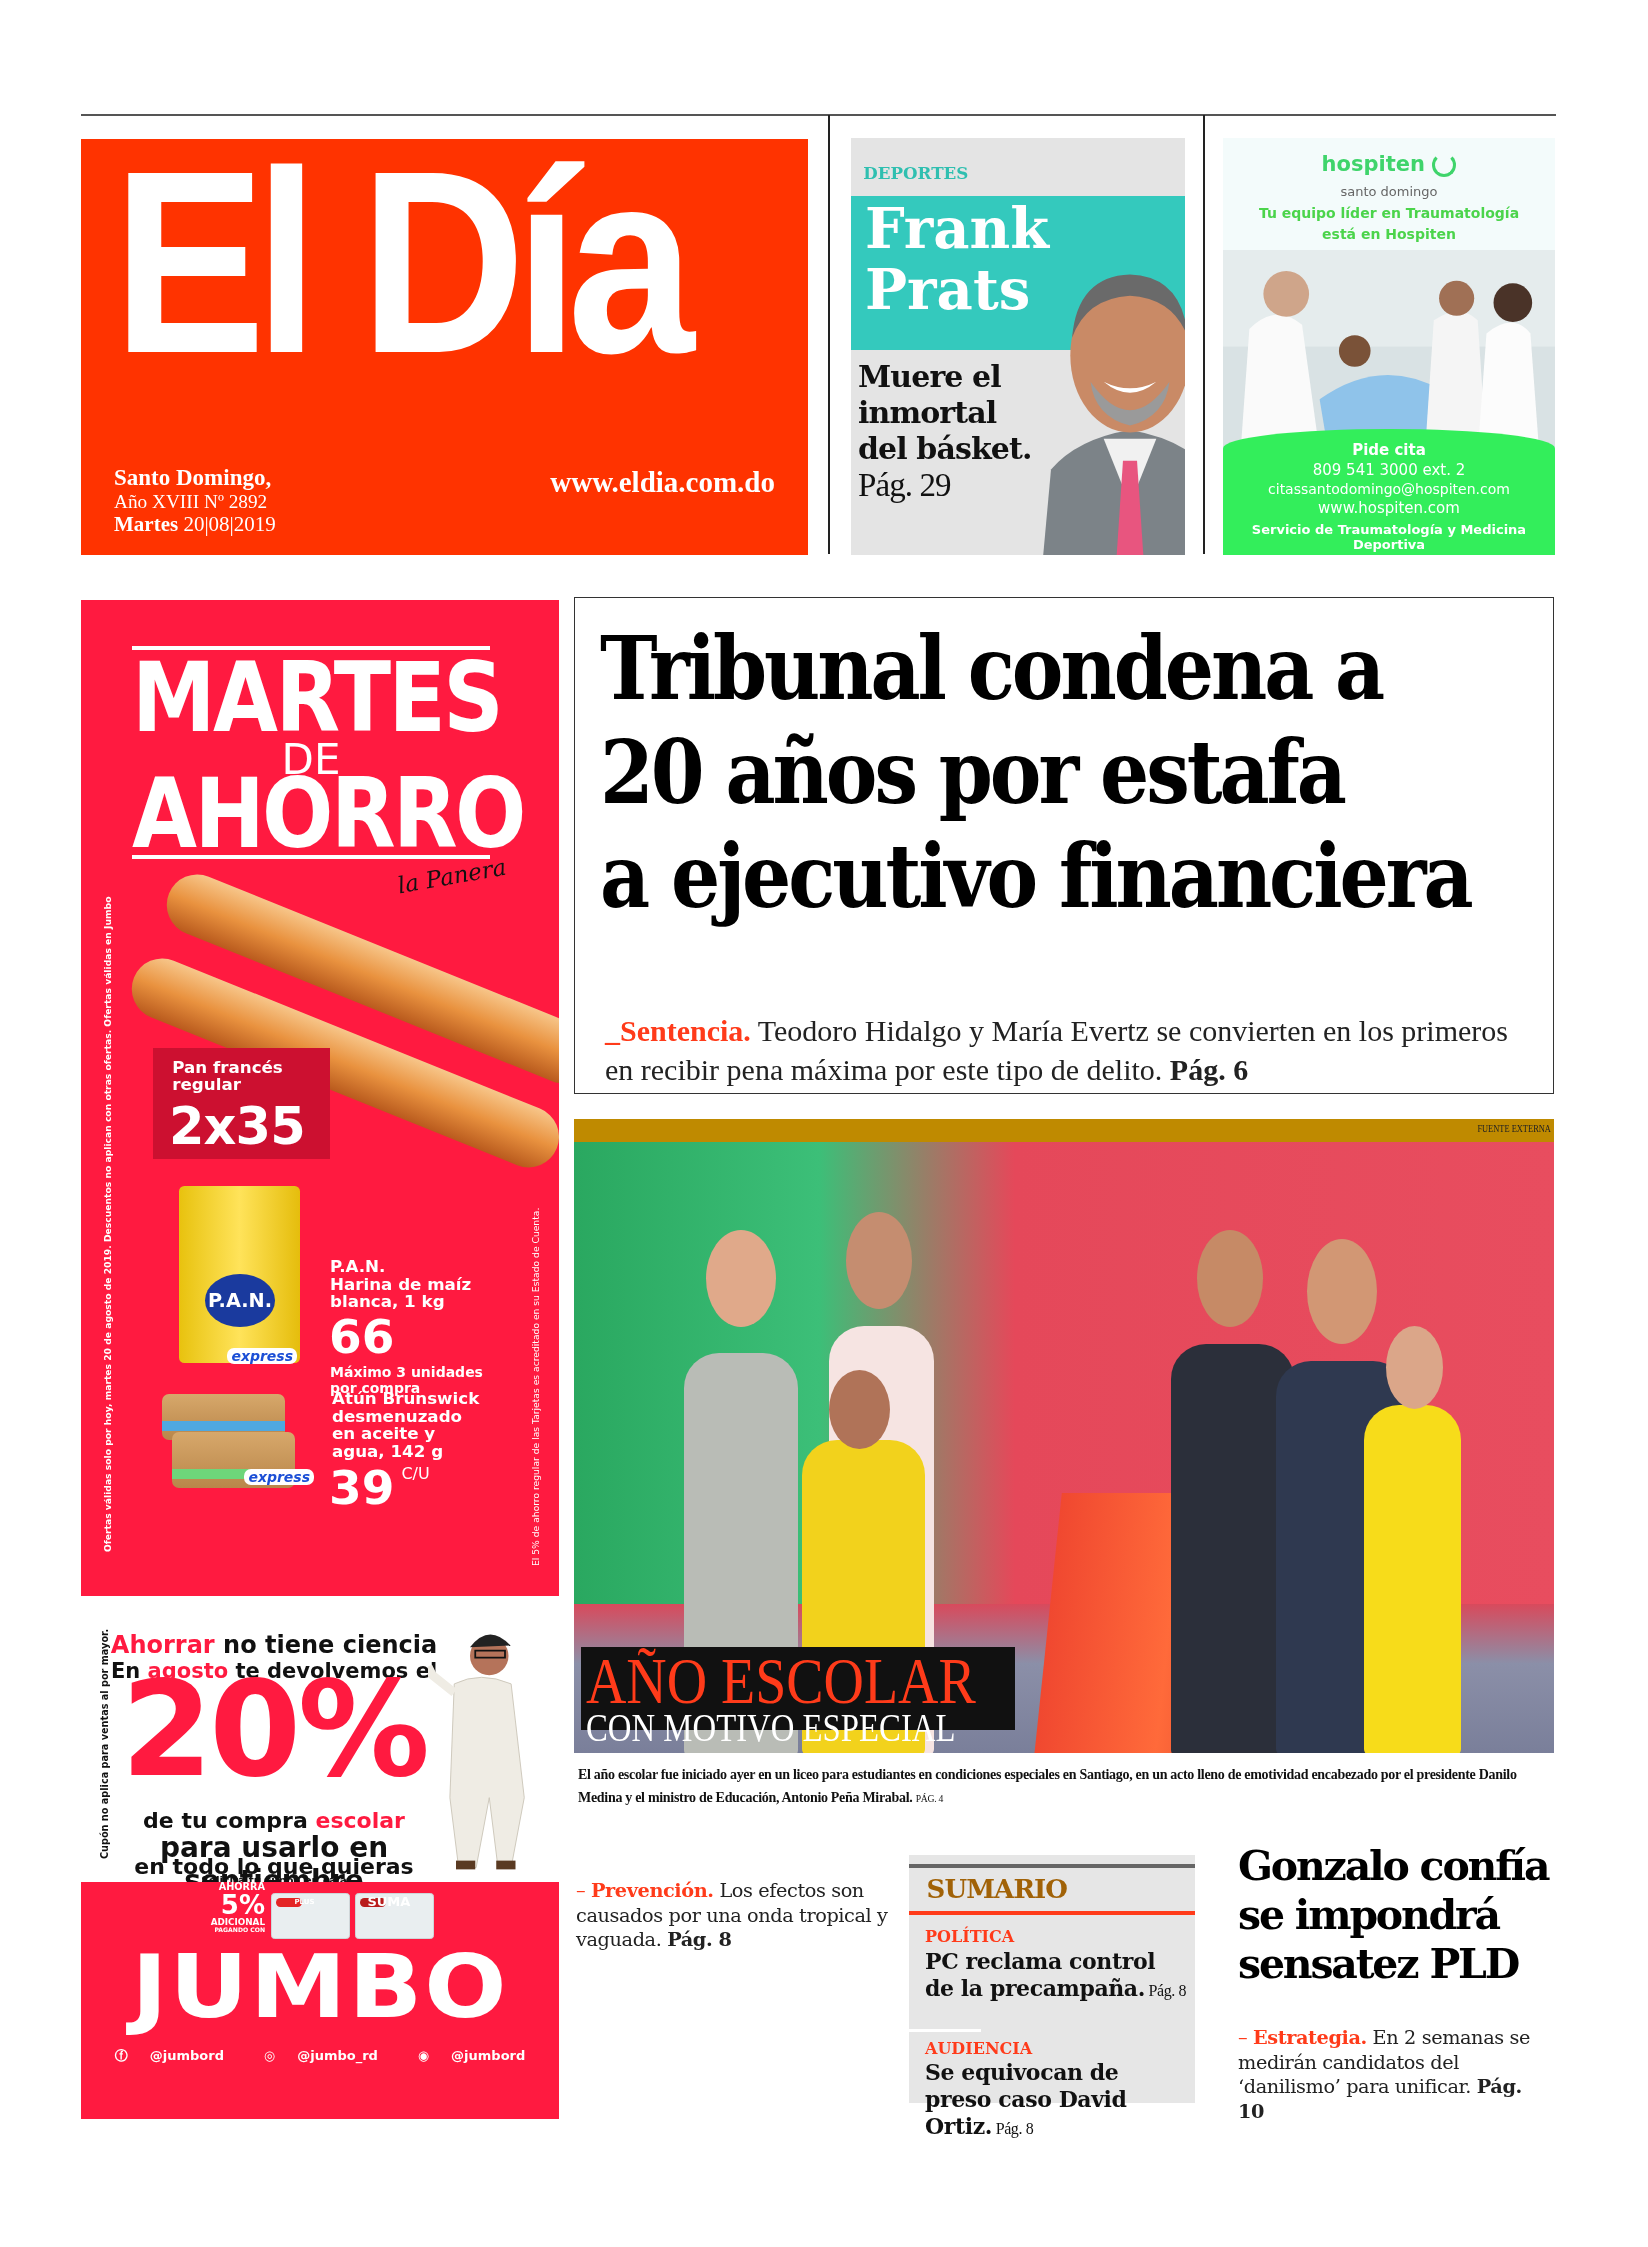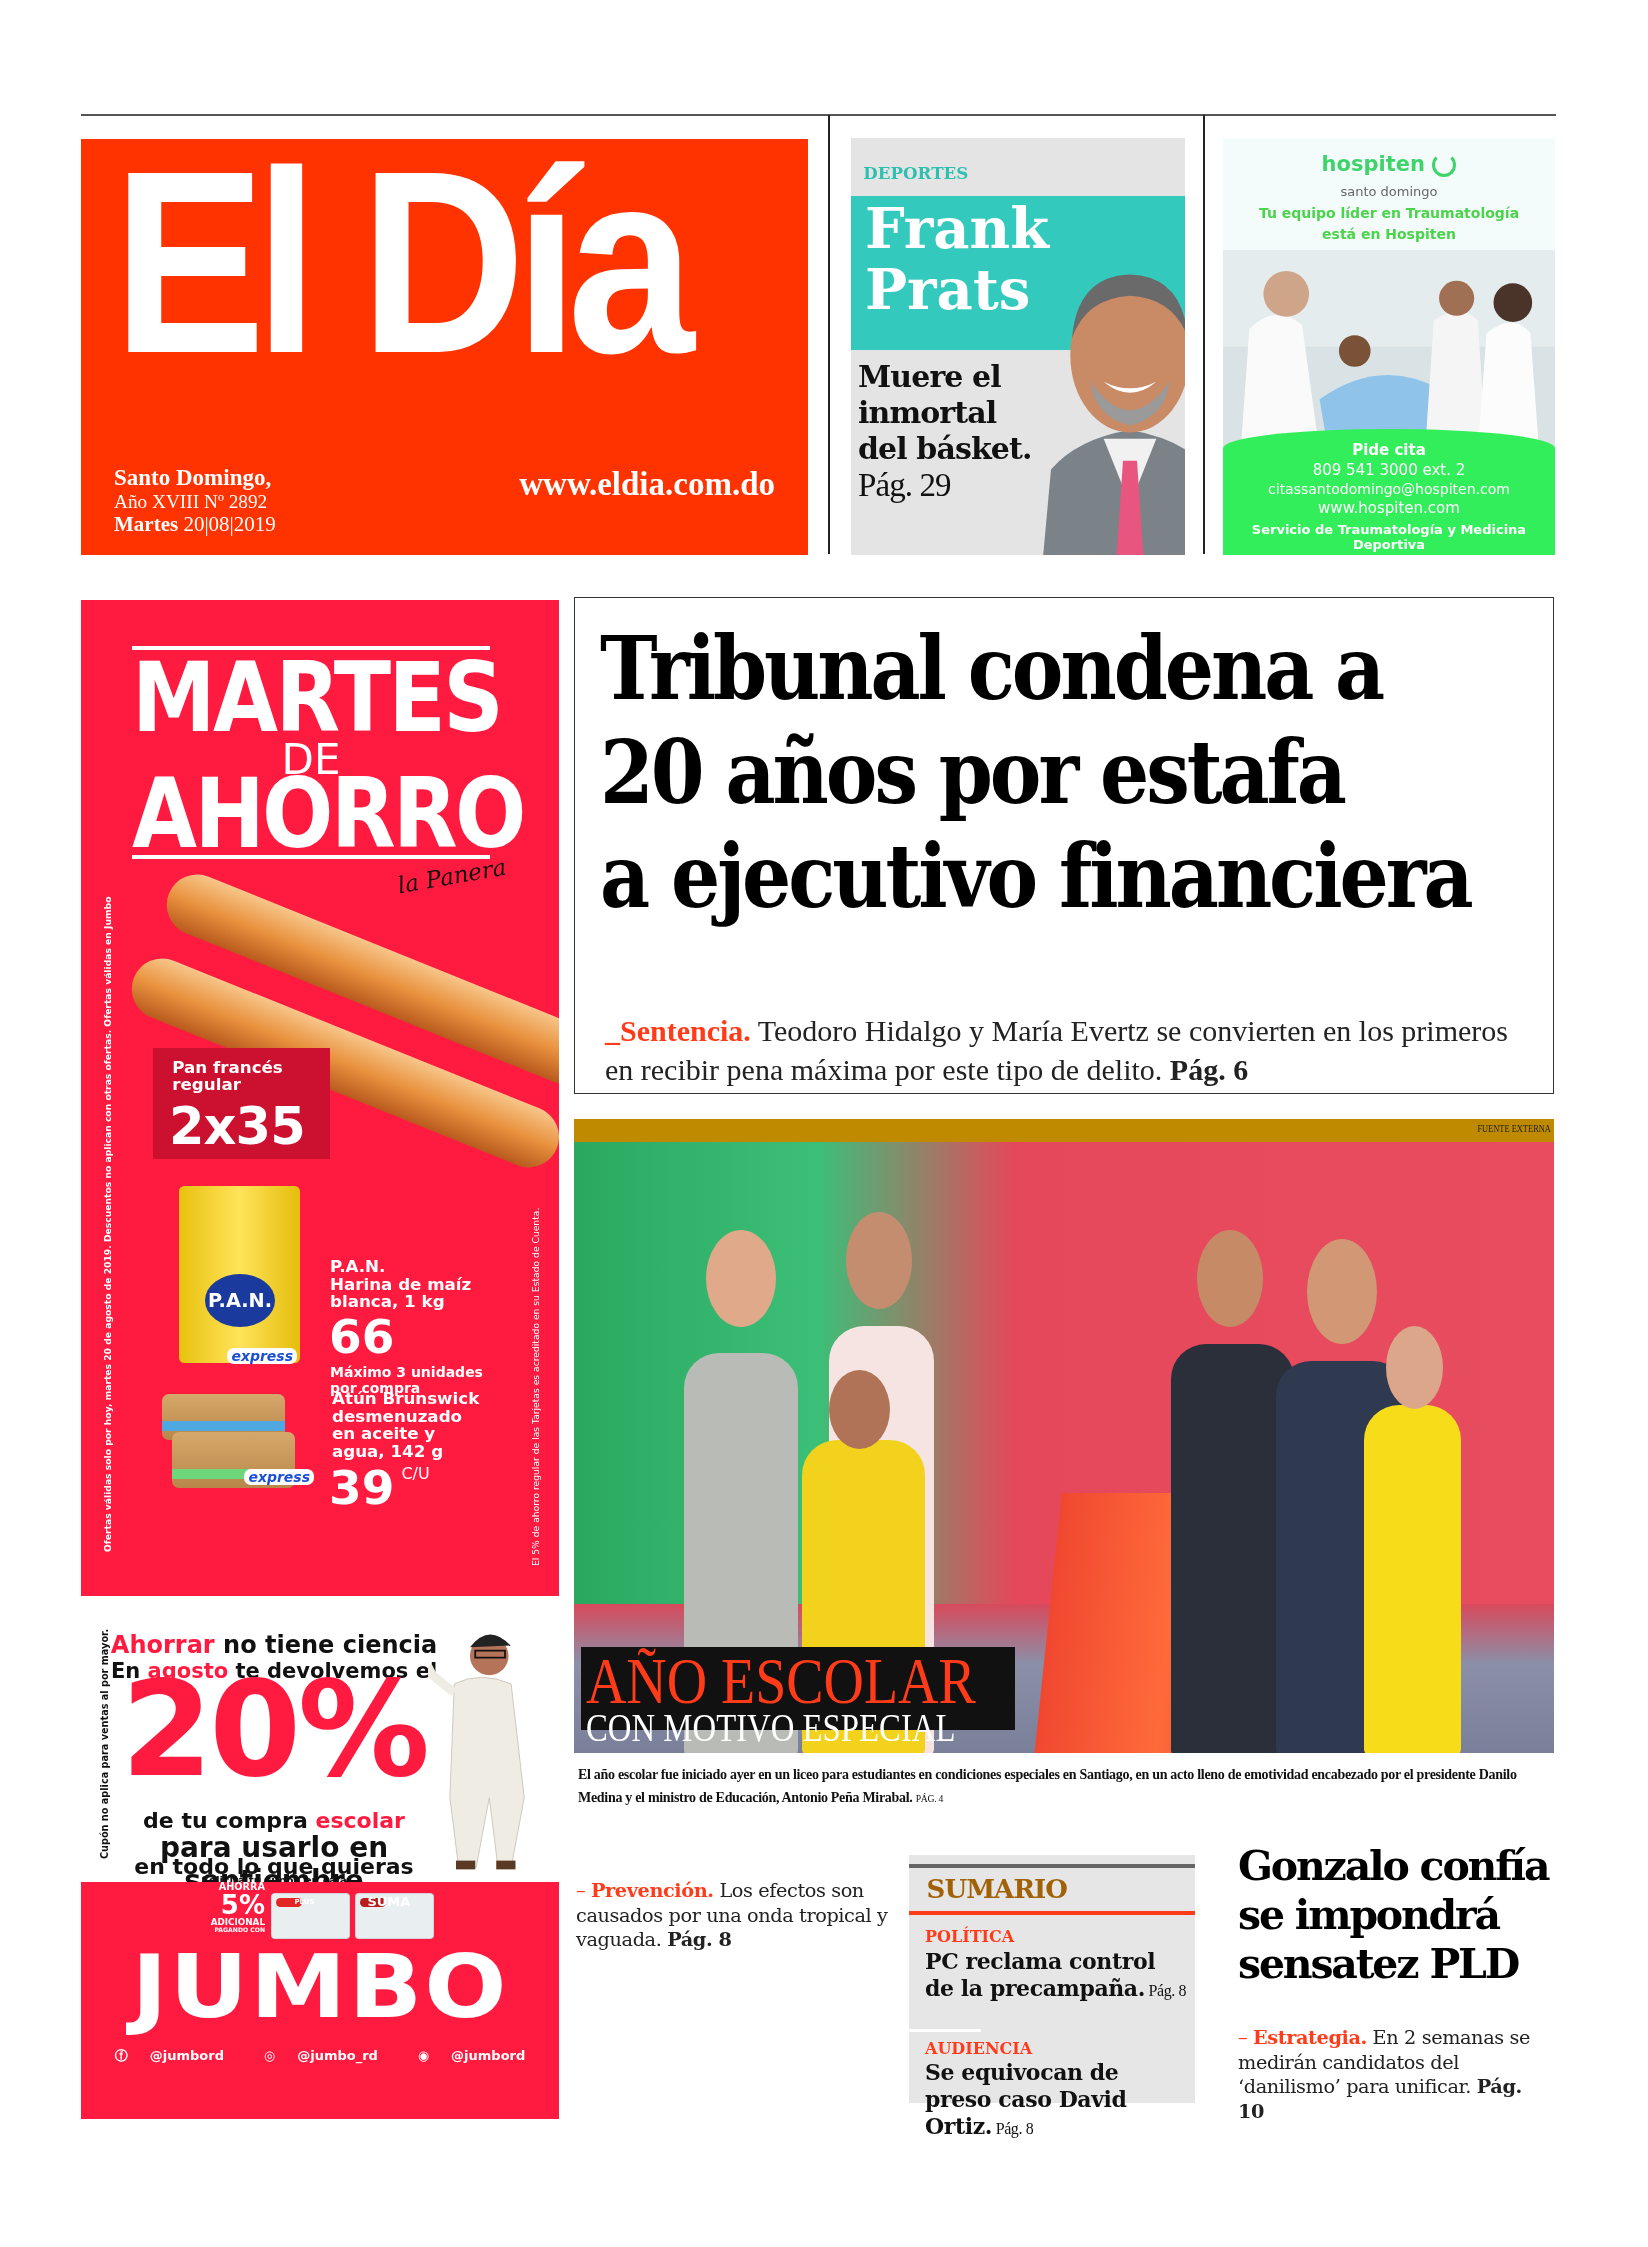--- a/index.html
+++ b/index.html
@@ -16,21 +16,21 @@
   .masthead { left: 81px; top: 139px; width: 727px; height: 416px; background: #ff3300; }
   .logo { position: absolute; left: 32px; top: -7px; font-family: "Liberation Sans", sans-serif;
           font-weight: 700; font-size: 260px; letter-spacing: -12.3px; color: #fff; line-height: 1;
           transform: scaleX(0.88); transform-origin: left top; }
   .mh-info { position: absolute; left: 33px; top: 327px; color: #fff; font-family: "Liberation Serif", serif; }
   .mh-info .city { font-weight: 700; font-size: 23px; line-height: 24.6px; }
   .mh-info .issue { font-size: 19.3px; line-height: 21px; }
   .mh-info .date { font-size: 21px; line-height: 24.6px; }
   .mh-info .date b { font-weight: 700; }
   .mh-url { position: absolute; right: 33px; top: 327px; color: #fff; font-family: "Liberation Serif", serif;
-            font-weight: 700; font-size: 33px; }
+            font-weight: 700; font-size: 29px; }
 
   
   .sports { left: 851px; top: 138px; width: 334px; height: 417px; background: #e4e4e4; overflow: hidden; }
   .sports .kicker { position: absolute; left: 12.3px; top: 24.6px; color: #2fbfb0; font-weight: 700; font-size: 16.7px; font-family: "DejaVu Serif", serif; }
   .sports .band { position: absolute; left: 0; top: 58px; width: 334px; height: 154px; background: #34c9bd; }
   .sports .name { position: absolute; left: 14px; top: 60px; color: #fff; font-weight: 700; font-size: 56px; line-height: 61px; font-family: "DejaVu Serif", serif; z-index: 3; }
   .sports .head { position: absolute; left: 7px; top: 221px; font-weight: 700; font-size: 30px; line-height: 36px; font-family: "DejaVu Serif", serif; z-index: 3; letter-spacing: -0.9px; }
   .sports .page { font-weight: 400; font-family: "Liberation Serif", serif; font-size: 33px; }
   .portrait { position: absolute; left: 191px; top: 112px; width: 176px; height: 316px; z-index: 2; }
 

